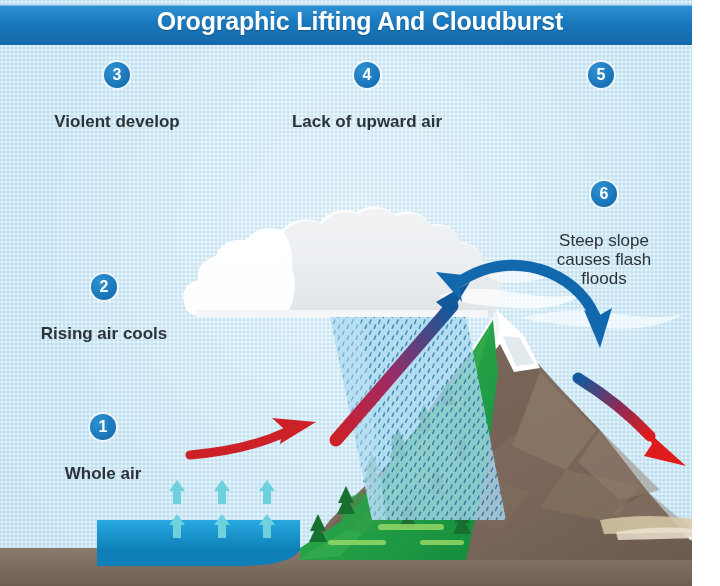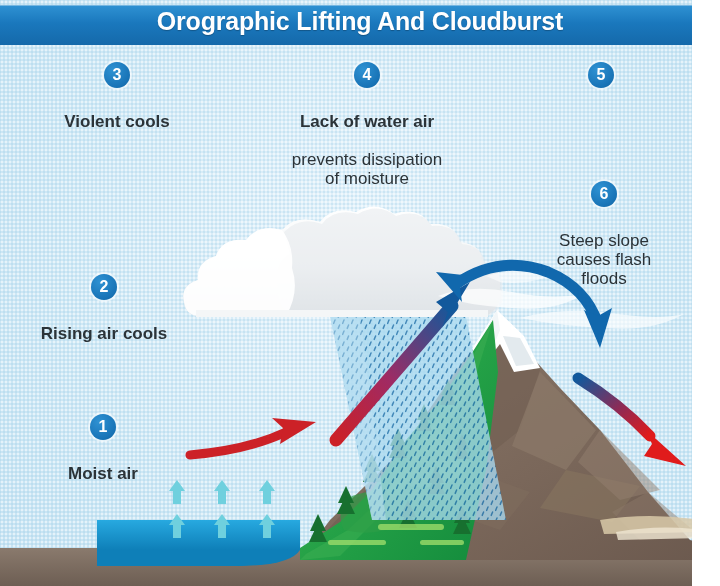--- a/index.html
+++ b/index.html
@@ -274,44 +274,42 @@
       <path d="M686,466 L644,456 L652,444 L646,430 Z" fill="#e01b1b"></path>
     </g>
   </svg>
 
   <div class="header-bar"></div>
   <div class="header-title">Orographic Lifting And Cloudburst</div>
 
   <div class="step s1">
     <div class="badge">1</div>
     <div class="step-text">
-      <b>Moist air</b><br>
+      <b>Whole air</b><br>
     </div>
   </div>
 
   <div class="step s2">
     <div class="badge">2</div>
     <div class="step-text">
       <b>Rising air cools</b><br>
     </div>
   </div>
 
   <div class="step s3">
     <div class="badge">3</div>
     <div class="step-text">
-      <b>Violent cools</b><br>
+      <b>Violent develop</b><br>
     </div>
   </div>
 
   <div class="step s4">
     <div class="badge">4</div>
     <div class="step-text">
-      <b>Lack of water air</b><br>
-      <span>prevents dissipation
-of moisture</span>
+      <b>Lack of upward air</b><br>
     </div>
   </div>
 
   <div class="step s5">
     <div class="badge">5</div>
   </div>
 
   <div class="step s6">
     <div class="badge">6</div>
     <div class="step-text">

